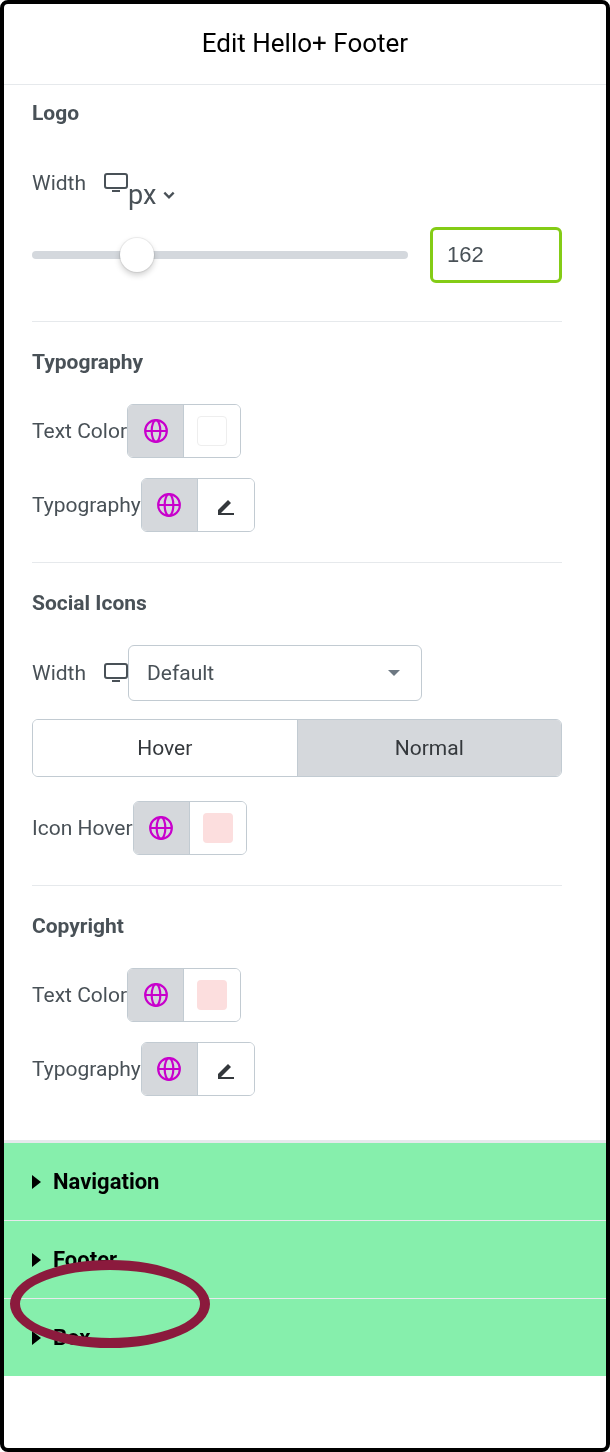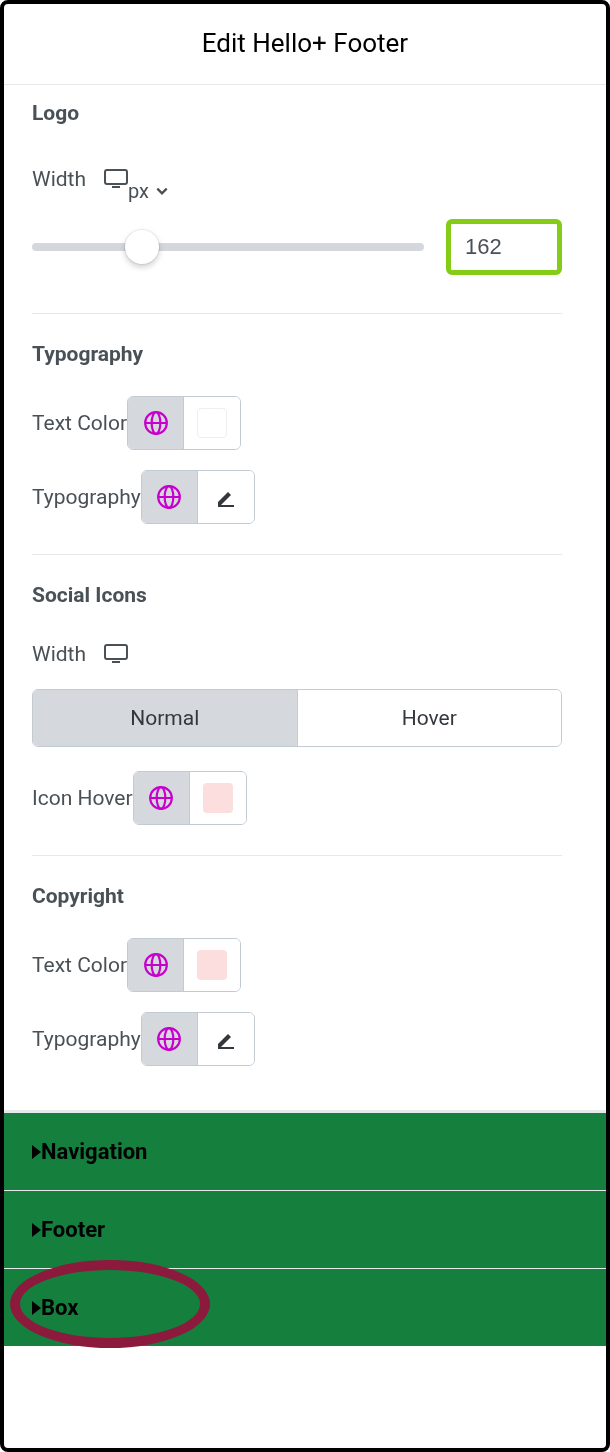--- a/index.html
+++ b/index.html
@@ -58,21 +58,21 @@
     border: none;
     border-top: 1px solid #e6e9ec;
     margin: 20px 0 6px;
   }
 
   
   .unit-select {
     display: flex;
     align-items: center;
     gap: 6px;
-    font-size: 20px;
+    font-size: 27px;
     color: #495157;
     cursor: pointer;
     margin-top: 24px;
   }
   .unit-select .chev { width: 14px; height: 14px; }
 
   .slider-row {
     display: flex;
     align-items: center;
     gap: 22px;
@@ -97,23 +97,23 @@
     width: 34px;
     height: 34px;
     background: #fff;
     border-radius: 50%;
     box-shadow: 0 0 0 1px rgba(0,0,0,0.06), 0 3px 6px rgba(0,0,0,0.2);
     top: -1px;
     left: 28%;
     transform: translateX(-50%);
   }
   .num-input {
-    width: 116px;
+    width: 132px;
     height: 56px;
-    border: 5px solid #84cc16;
+    border: 3px solid #84cc16;
     border-radius: 6px;
     font-size: 22px;
     color: #495157;
     padding: 0 14px;
     background: #fff;
   }
 
   
   .global-group {
     display: flex;
@@ -185,28 +185,29 @@
   }
   .seg-btn:first-child { border-right: 1px solid #c2cbd2; }
 
   
   .collapse-list {
     border-top: 3px solid #e6e9ec;
   }
   .collapse-item {
     display: flex;
     align-items: center;
+    gap: 12px;
     padding: 26px 28px;
     border-bottom: 1px solid #e6e9ec;
     font-size: 22px;
     font-weight: 700;
     color: #000;
     cursor: pointer;
     position: relative;
-    background: #15803d;
+    background: #86efac;
   }
   .collapse-item .tri {
     width: 0; height: 0;
     border-top: 7px solid transparent;
     border-bottom: 7px solid transparent;
     border-left: 9px solid #000;
   }
 
   
   .highlight-ellipse {
@@ -303,25 +304,31 @@
   <div class="row">
     <div class="row-label">
       <span>Width</span>
       <span class="device-icon">
         <svg width="24" height="20" viewBox="0 0 24 20">
             <rect x="1" y="1" width="22" height="14" rx="2" fill="none" stroke="#495157" stroke-width="2"></rect>
             <rect x="8" y="17" width="8" height="2" fill="#495157"></rect>
           </svg>
       </span>
     </div>
+    <div class="select">
+      <span>Default</span>
+      <svg class="caret" viewBox="0 0 12 12">
+          <path d="M2 4l4 4 4-4z" fill="#6d7882"></path>
+        </svg>
+    </div>
   </div>
 
   <div class="segmented">
+    <div class="seg-btn">Hover</div>
     <div class="seg-btn active">Normal</div>
-    <div class="seg-btn">Hover</div>
   </div>
 
   <div class="row" style="margin-top:14px">
     <div class="row-label">Icon Hover</div>
     <div class="global-group">
       <div class="global-btn">
         <svg width="26" height="26" viewBox="0 0 24 24">
             <circle cx="12" cy="12" r="10" fill="none" stroke="#c800cc" stroke-width="2"></circle>
             <ellipse cx="12" cy="12" rx="4" ry="10" fill="none" stroke="#c800cc" stroke-width="2"></ellipse>
             <line x1="2" y1="12" x2="22" y2="12" stroke="#c800cc" stroke-width="2"></line>

